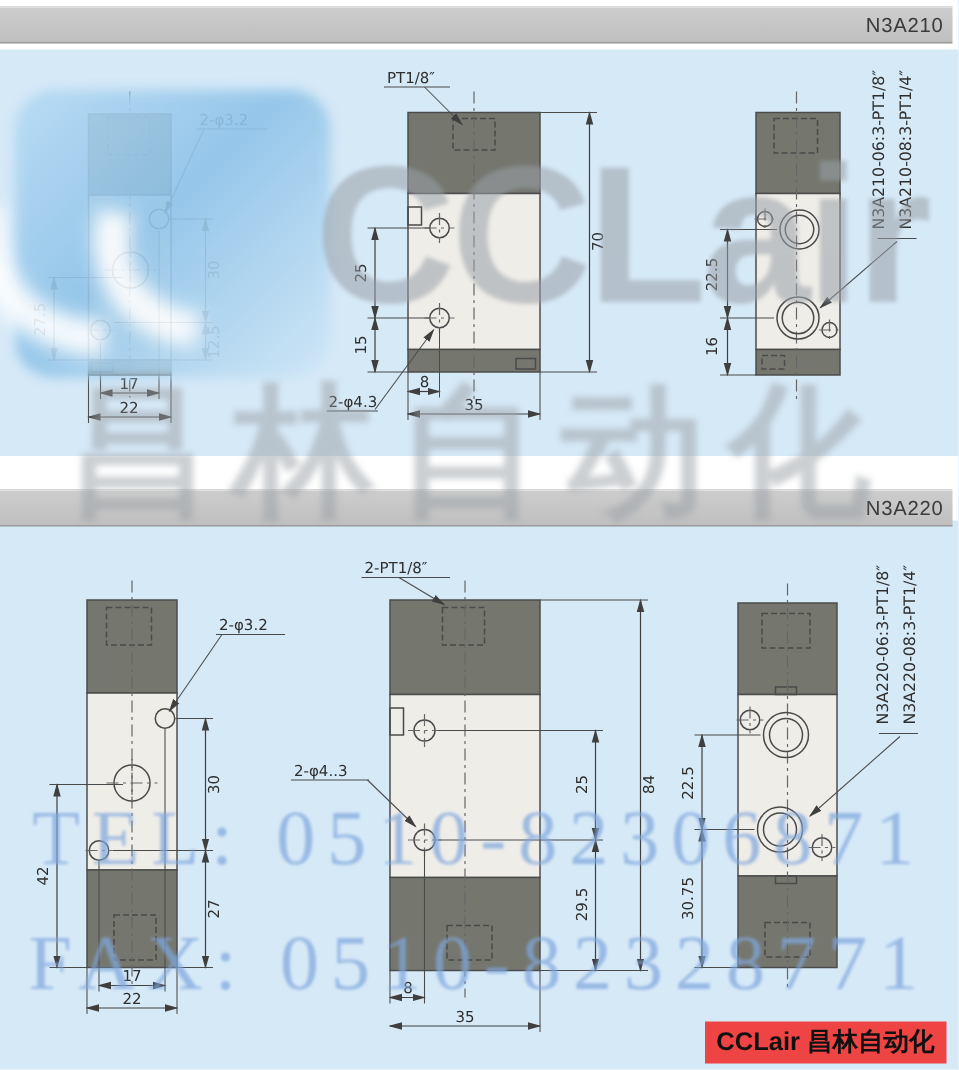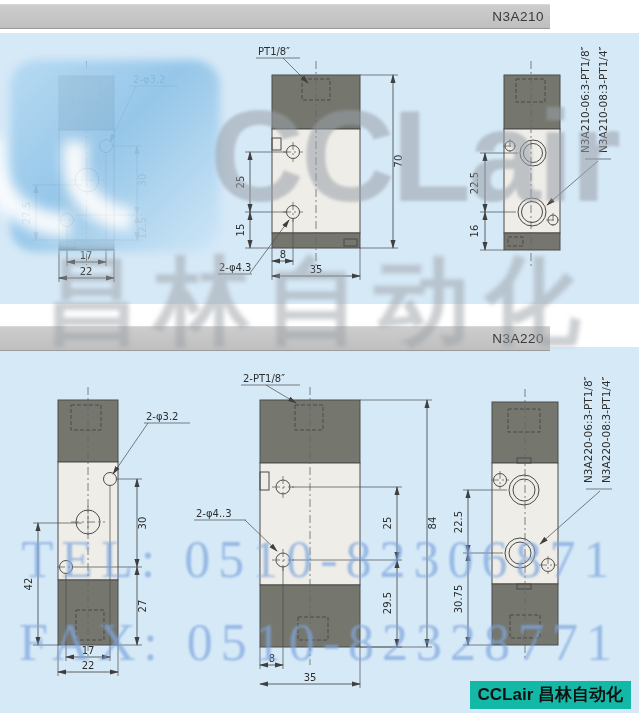--- a/index.html
+++ b/index.html
@@ -1,18 +1,18 @@
 <!DOCTYPE html>
 <html><head>
 <meta charset="utf-8">
 <style>
   html,body{margin:0;padding:0;}
   body{width:639px;height:713px;position:relative;background:#ffffff;
        font-family:"Liberation Sans",sans-serif;overflow:hidden;}
-  .bar{position:absolute;left:0;width:550px;height:23px;
+  .bar{position:absolute;left:0;width:635px;height:23px;
        background:linear-gradient(#cdcdcd,#bfbfbf);
        border-bottom:1px solid #9a9a9a;border-top:1px solid #d8d8d8;
        display:flex;align-items:center;justify-content:flex-end;z-index:4;text-align:center;}
   .bar span{font-size:13.5px;color:#3a3a3a;padding-right:6px;letter-spacing:.5px;}
   .panel{position:absolute;left:0;width:639px;background:#d6e9f7;overflow:hidden;}
   #panel1{top:33px;height:271px;}
   #panel2{top:347px;height:366px;}
   svg{position:absolute;left:0;top:0;z-index:2;}
   .blkd{fill:#75776f;stroke:#4c4c4c;stroke-width:1;}
   .blkl{fill:#efede8;stroke:#4c4c4c;stroke-width:1;}
@@ -33,21 +33,21 @@
   .wm-logo .sw2{width:120px;height:170px;left:70px;top:-30px;transform:rotate(55deg);}
   .wm-cclair{position:absolute;left:210px;top:48px;font-size:130px;font-weight:bold;
     color:#99a0a8;opacity:.55;letter-spacing:-3px;filter:blur(1.5px);z-index:3;white-space:nowrap;}
   .wm-cn{position:absolute;left:0;top:238px;width:639px;text-align:center;font-size:96px;
     font-weight:bold;color:#9aa0a6;opacity:.5;letter-spacing:14px;filter:blur(2px);
     z-index:6;white-space:nowrap;}
   .wm-tel,.wm-fax{position:absolute;left:0;width:639px;text-align:center;
     font-family:"Liberation Serif",serif;font-size:52px;color:#7fa7dd;opacity:.72;
     letter-spacing:8px;filter:blur(1px);z-index:5;white-space:nowrap;}
   .wm-tel{top:183px;} .wm-fax{top:266px;}
-  .footer{position:absolute;right:8px;top:681px;background:#14b8a6;padding:2px 8px 3px 8px;
+  .footer{position:absolute;right:8px;top:681px;background:#ef4444;padding:2px 8px 3px 8px;
     font-size:17px;font-weight:bold;color:#111;z-index:7;white-space:nowrap;}
 </style>
 </head>
 <body>
 
 <div class="bar" style="top:4px">
   <span>N3A210</span>
 </div>
 
 <div id="panel1" class="panel">

